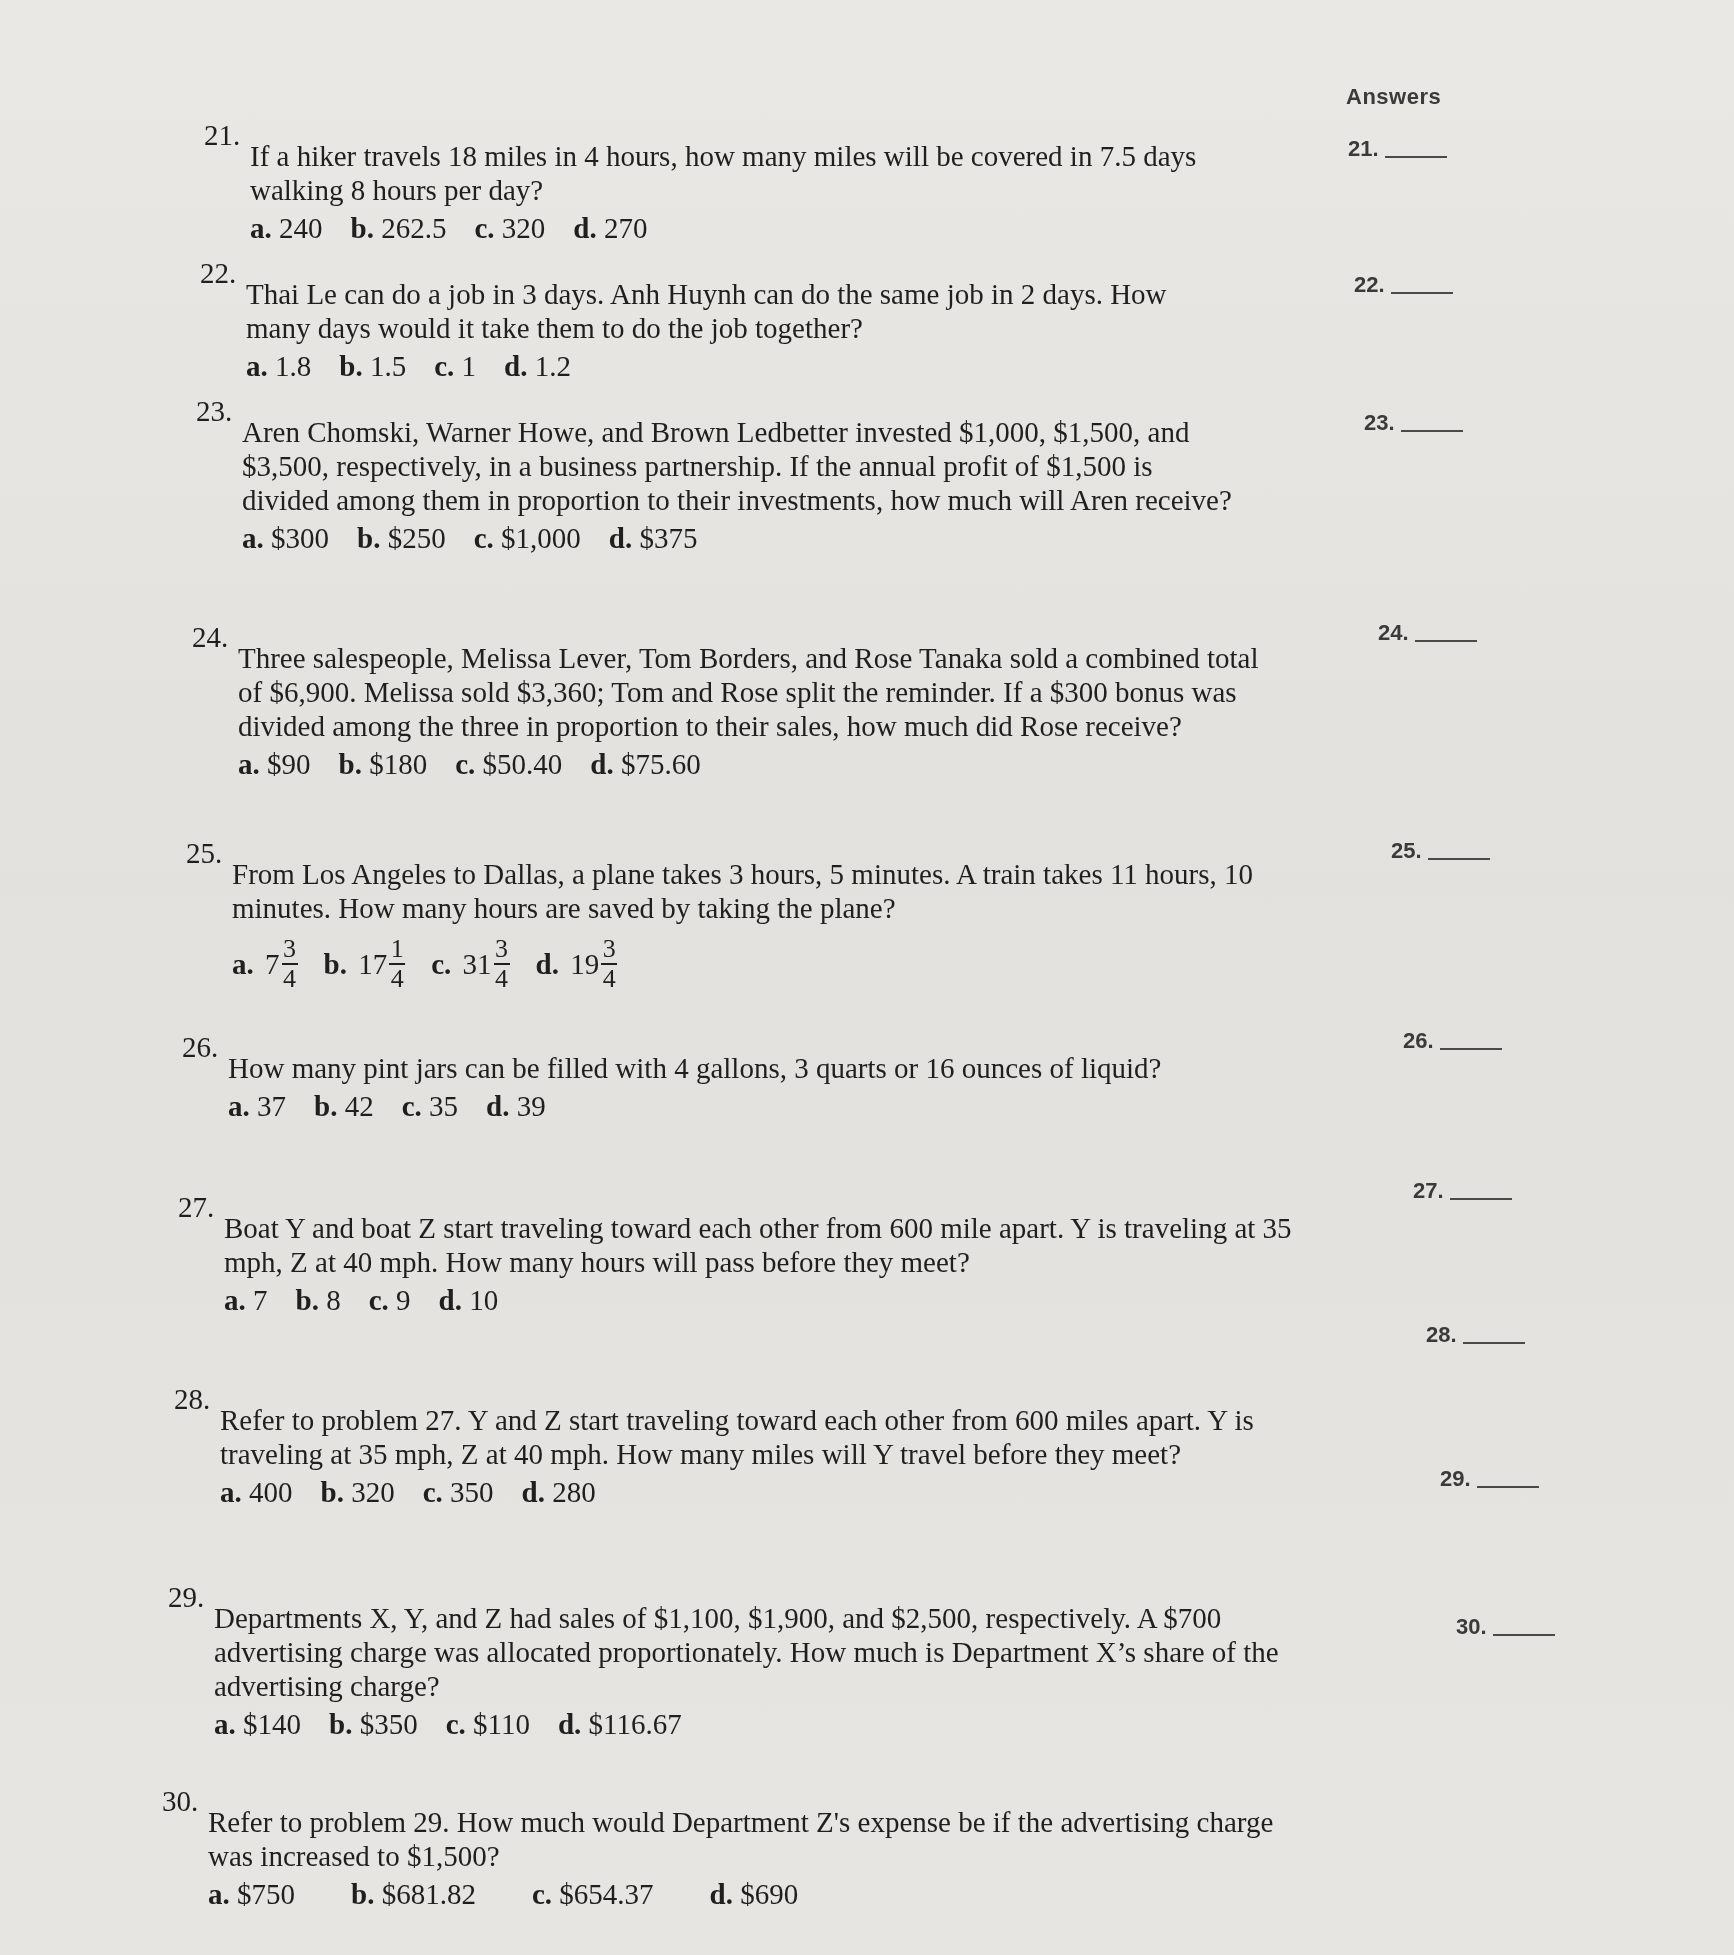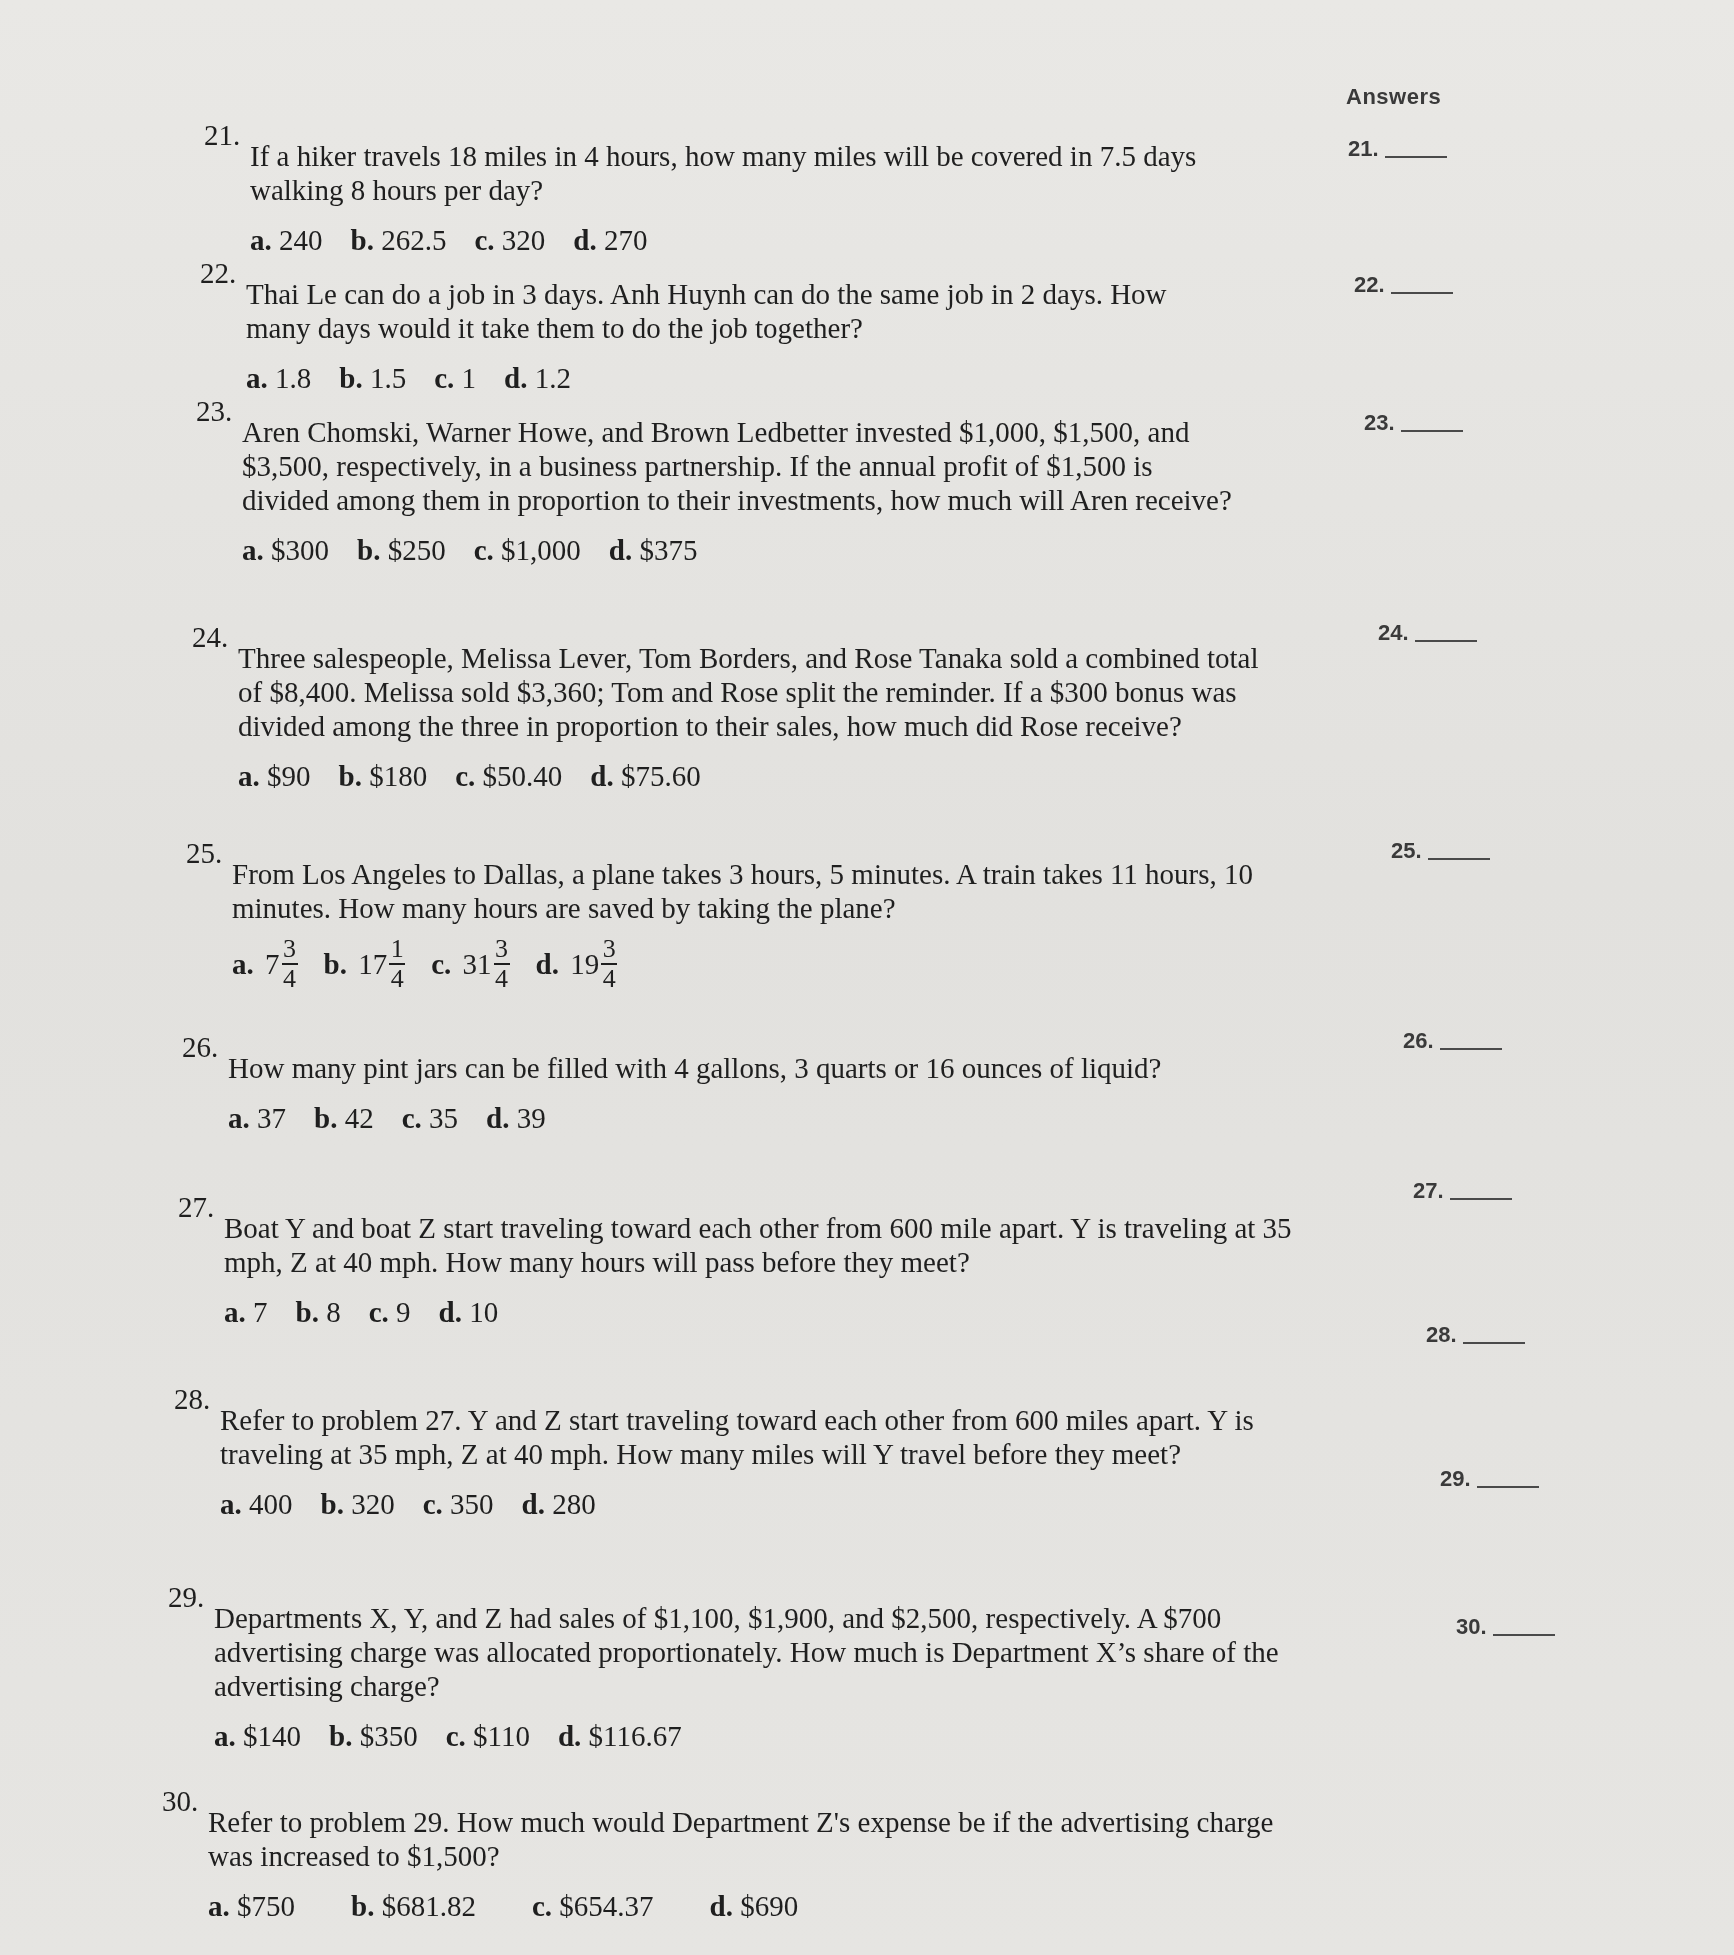--- a/index.html
+++ b/index.html
@@ -62,21 +62,21 @@
       width: 46px;
       flex: 0 0 auto;
     }
     .q-text {
       display: inline-block;
       flex: 1 1 auto;
       margin-top: 21px;
     }
     .choices {
       margin-left: 46px;
-      margin-top: 16px;
+      margin-top: 4px;
       display: flex;
       gap: 28px;
     }
     .choice-letter {
       font-weight: bold;
     }
     .choices.wide { gap: 28px; }
     .frac-choices {
       margin-left: 46px;
       margin-top: 10px;
@@ -184,21 +184,21 @@
       <span><span class="choice-letter">a.</span> <span>$300</span></span>
       <span><span class="choice-letter">b.</span> <span>$250</span></span>
       <span><span class="choice-letter">c.</span> <span>$1,000</span></span>
       <span><span class="choice-letter">d.</span> <span>$375</span></span>
     </div>
   </div>
 
   <div class="question" style="left:192px;top:620px;width:1070px;">
     <div class="q-head">
       <span class="q-num">24.</span>
-      <span class="q-text">Three salespeople, Melissa Lever, Tom Borders, and Rose Tanaka sold a combined total of $8,400. Melissa sold $3,360; Tom and Rose split the reminder. If a $300 bonus was divided among the three in proportion to their sales, how much did Rose receive?</span>
+      <span class="q-text">Three salespeople, Melissa Lever, Tom Borders, and Rose Tanaka sold a combined total of $6,900. Melissa sold $3,360; Tom and Rose split the reminder. If a $300 bonus was divided among the three in proportion to their sales, how much did Rose receive?</span>
     </div>
     <div class="choices">
       <span><span class="choice-letter">a.</span> <span>$90</span></span>
       <span><span class="choice-letter">b.</span> <span>$180</span></span>
       <span><span class="choice-letter">c.</span> <span>$50.40</span></span>
       <span><span class="choice-letter">d.</span> <span>$75.60</span></span>
     </div>
   </div>
 
   <div class="question" style="left:186px;top:836px;width:1080px;">

